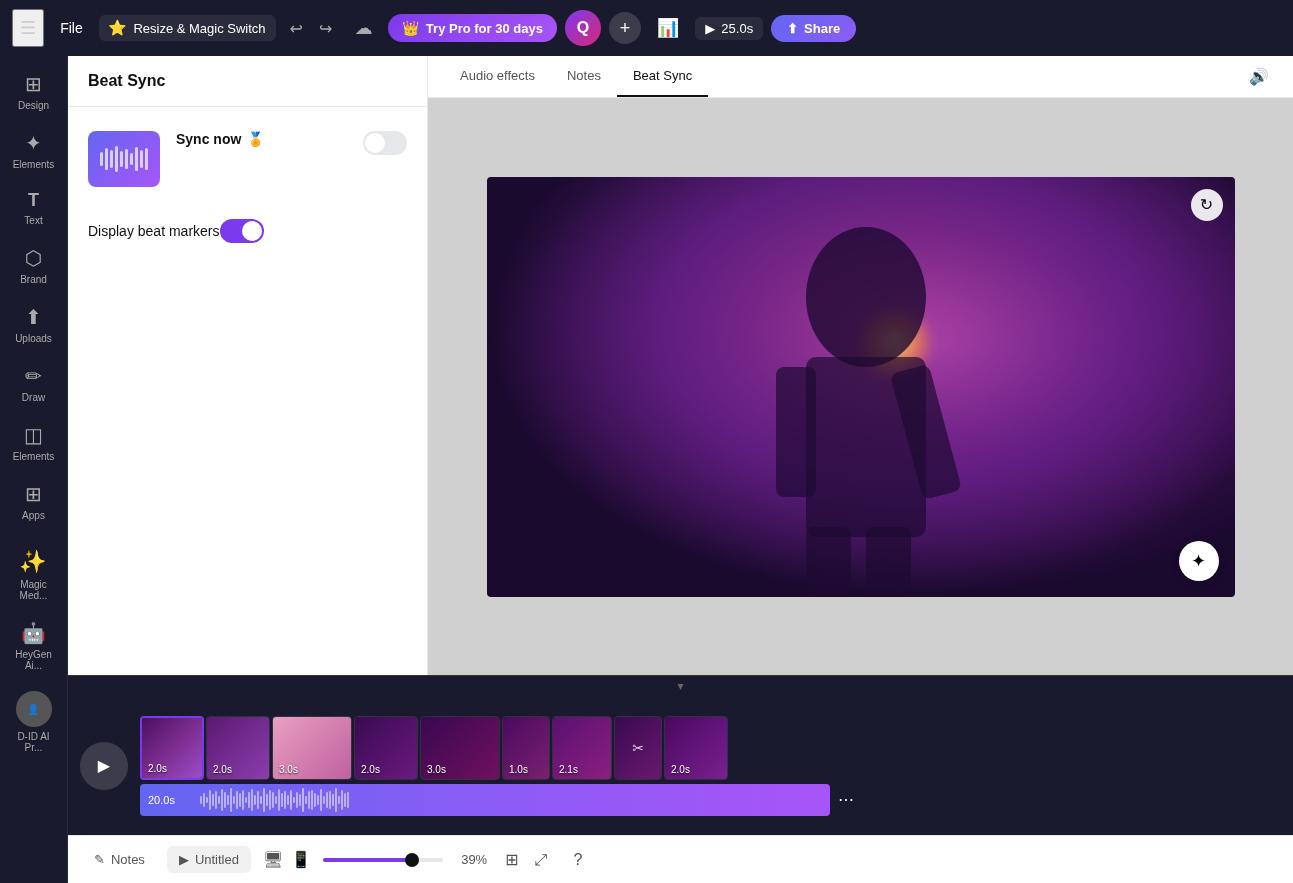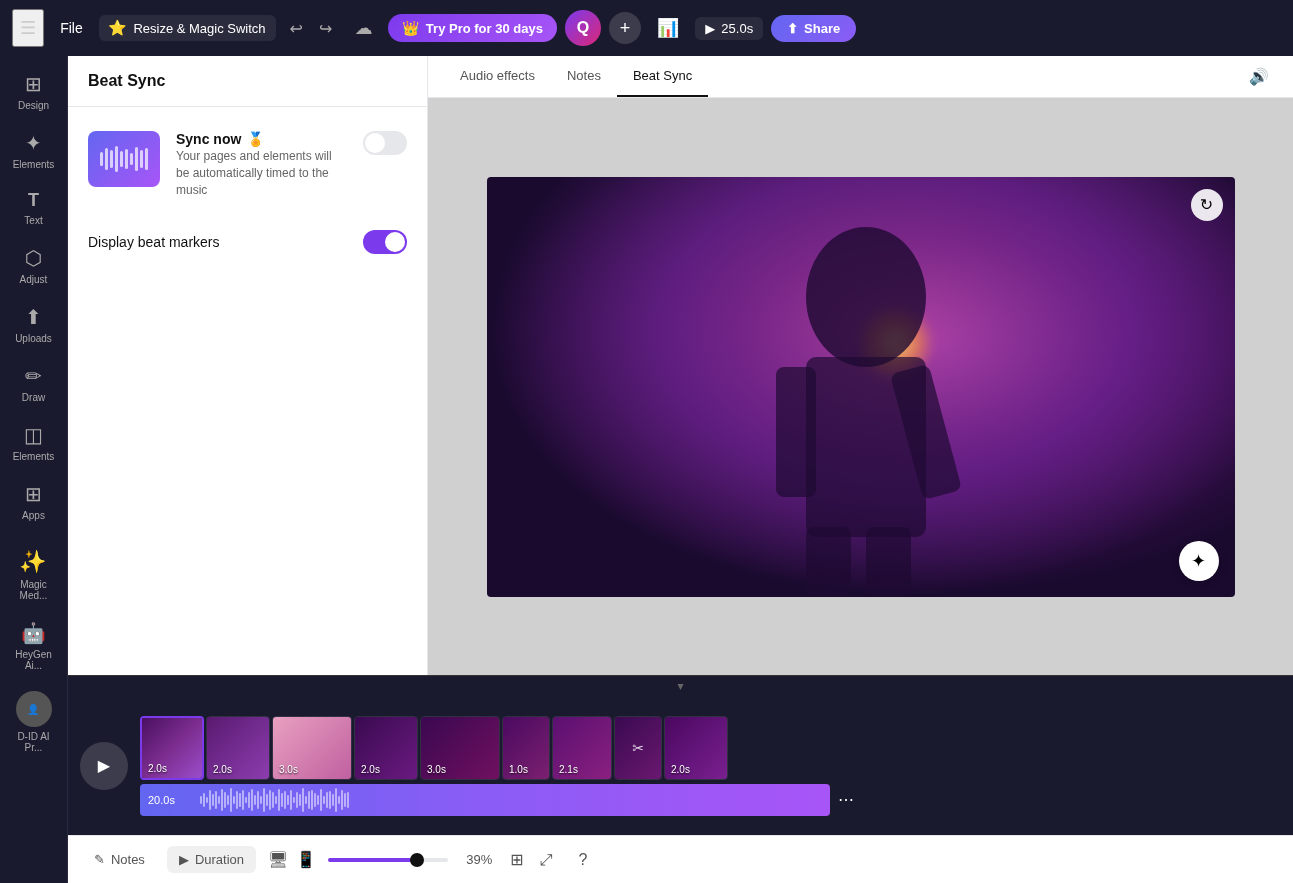--- a/index.html
+++ b/index.html
@@ -116,41 +116,41 @@
       position: relative;
     }
     .sync-thumb-waveform {
       display: flex; align-items: center; gap: 2px; height: 30px;
     }
     .sync-thumb-waveform .bar {
       width: 3px; background: rgba(255,255,255,0.7); border-radius: 2px;
     }
     .sync-now-info { flex: 1; }
     .sync-now-title {
-      font-size: 14px; font-weight: 600; color: #111; margin-bottom: 1px;
+      font-size: 14px; font-weight: 600; color: #111; margin-bottom: 8px;
       display: flex; align-items: center; gap: 6px;
     }
     .sync-now-title .crown2 { color: #f5c542; font-size: 14px; }
     .sync-now-desc { font-size: 12px; color: #666; line-height: 1.4; }
     .toggle-switch {
       width: 44px; height: 24px; border-radius: 12px;
       background: #e5e7eb; position: relative; cursor: pointer;
       flex-shrink: 0; border: none; outline: none;
     }
     .toggle-switch.on { background: #7c3aed; }
     .toggle-switch::after {
       content: ''; position: absolute; width: 20px; height: 20px;
       border-radius: 50%; background: white; top: 2px;
       transition: left 0.2s;
     }
     .toggle-switch.off::after { left: 2px; }
     .toggle-switch.on::after { left: 22px; }
 
     .display-markers-row {
-      display: flex; align-items: center; justify-content: space-between;
+      display: flex; align-items: center; justify-content: flex-start;
       padding: 8px 0;
     }
     .display-markers-label { font-size: 14px; color: #111; font-weight: 500; }
 
     
     .video-preview {
       flex: 1; display: flex; align-items: center; justify-content: center;
       background: #d0d0d0; position: relative; overflow: hidden;
     }
     .video-frame {
@@ -341,21 +341,21 @@
     <div class="sidebar-item">
       <span class="icon">✦</span>
       <span>Elements</span>
     </div>
     <div class="sidebar-item">
       <span class="icon" style="font-weight:bold;font-size:18px;">T</span>
       <span>Text</span>
     </div>
     <div class="sidebar-item">
       <span class="icon">⬡</span>
-      <span>Adjust</span>
+      <span>Brand</span>
     </div>
     <div class="sidebar-item">
       <span class="icon">⬆</span>
       <span>Uploads</span>
     </div>
     <div class="sidebar-item">
       <span class="icon">✏</span>
       <span>Draw</span>
     </div>
     <div class="sidebar-item">
@@ -401,21 +401,20 @@
                 <div class="bar" style="height:24px;"></div>
                 <div class="bar" style="height:18px;"></div>
                 <div class="bar" style="height:22px;"></div>
               </div>
             </div>
             <div class="sync-now-info">
               <div class="sync-now-title">
                 <span>Sync now</span>
                 <span class="crown2">🏅</span>
               </div>
-              <div class="sync-now-desc">Your pages and elements will be automatically timed to the music</div>
             </div>
             <button class="toggle-switch off"></button>
           </div>
           <div class="display-markers-row">
             <span class="display-markers-label">Display beat markers</span>
             <button class="toggle-switch on"></button>
           </div>
         </div>
       </div>
 
@@ -570,21 +569,21 @@
       </div>
     </div>
 
     <div class="bottom-bar">
       <button class="bottom-notes-btn">
         <span>✎</span>
         <span>Notes</span>
       </button>
       <button class="bottom-duration-btn">
         <span>▶</span>
-        <span>Duration</span>
+        <span>Untitled</span>
       </button>
       <div class="bottom-device-icons">
         <span>🖥</span>
         <span>📱</span>
       </div>
       <div class="zoom-slider">
         <div class="zoom-track">
           <div class="zoom-fill"></div>
           <div class="zoom-thumb"></div>
         </div>

